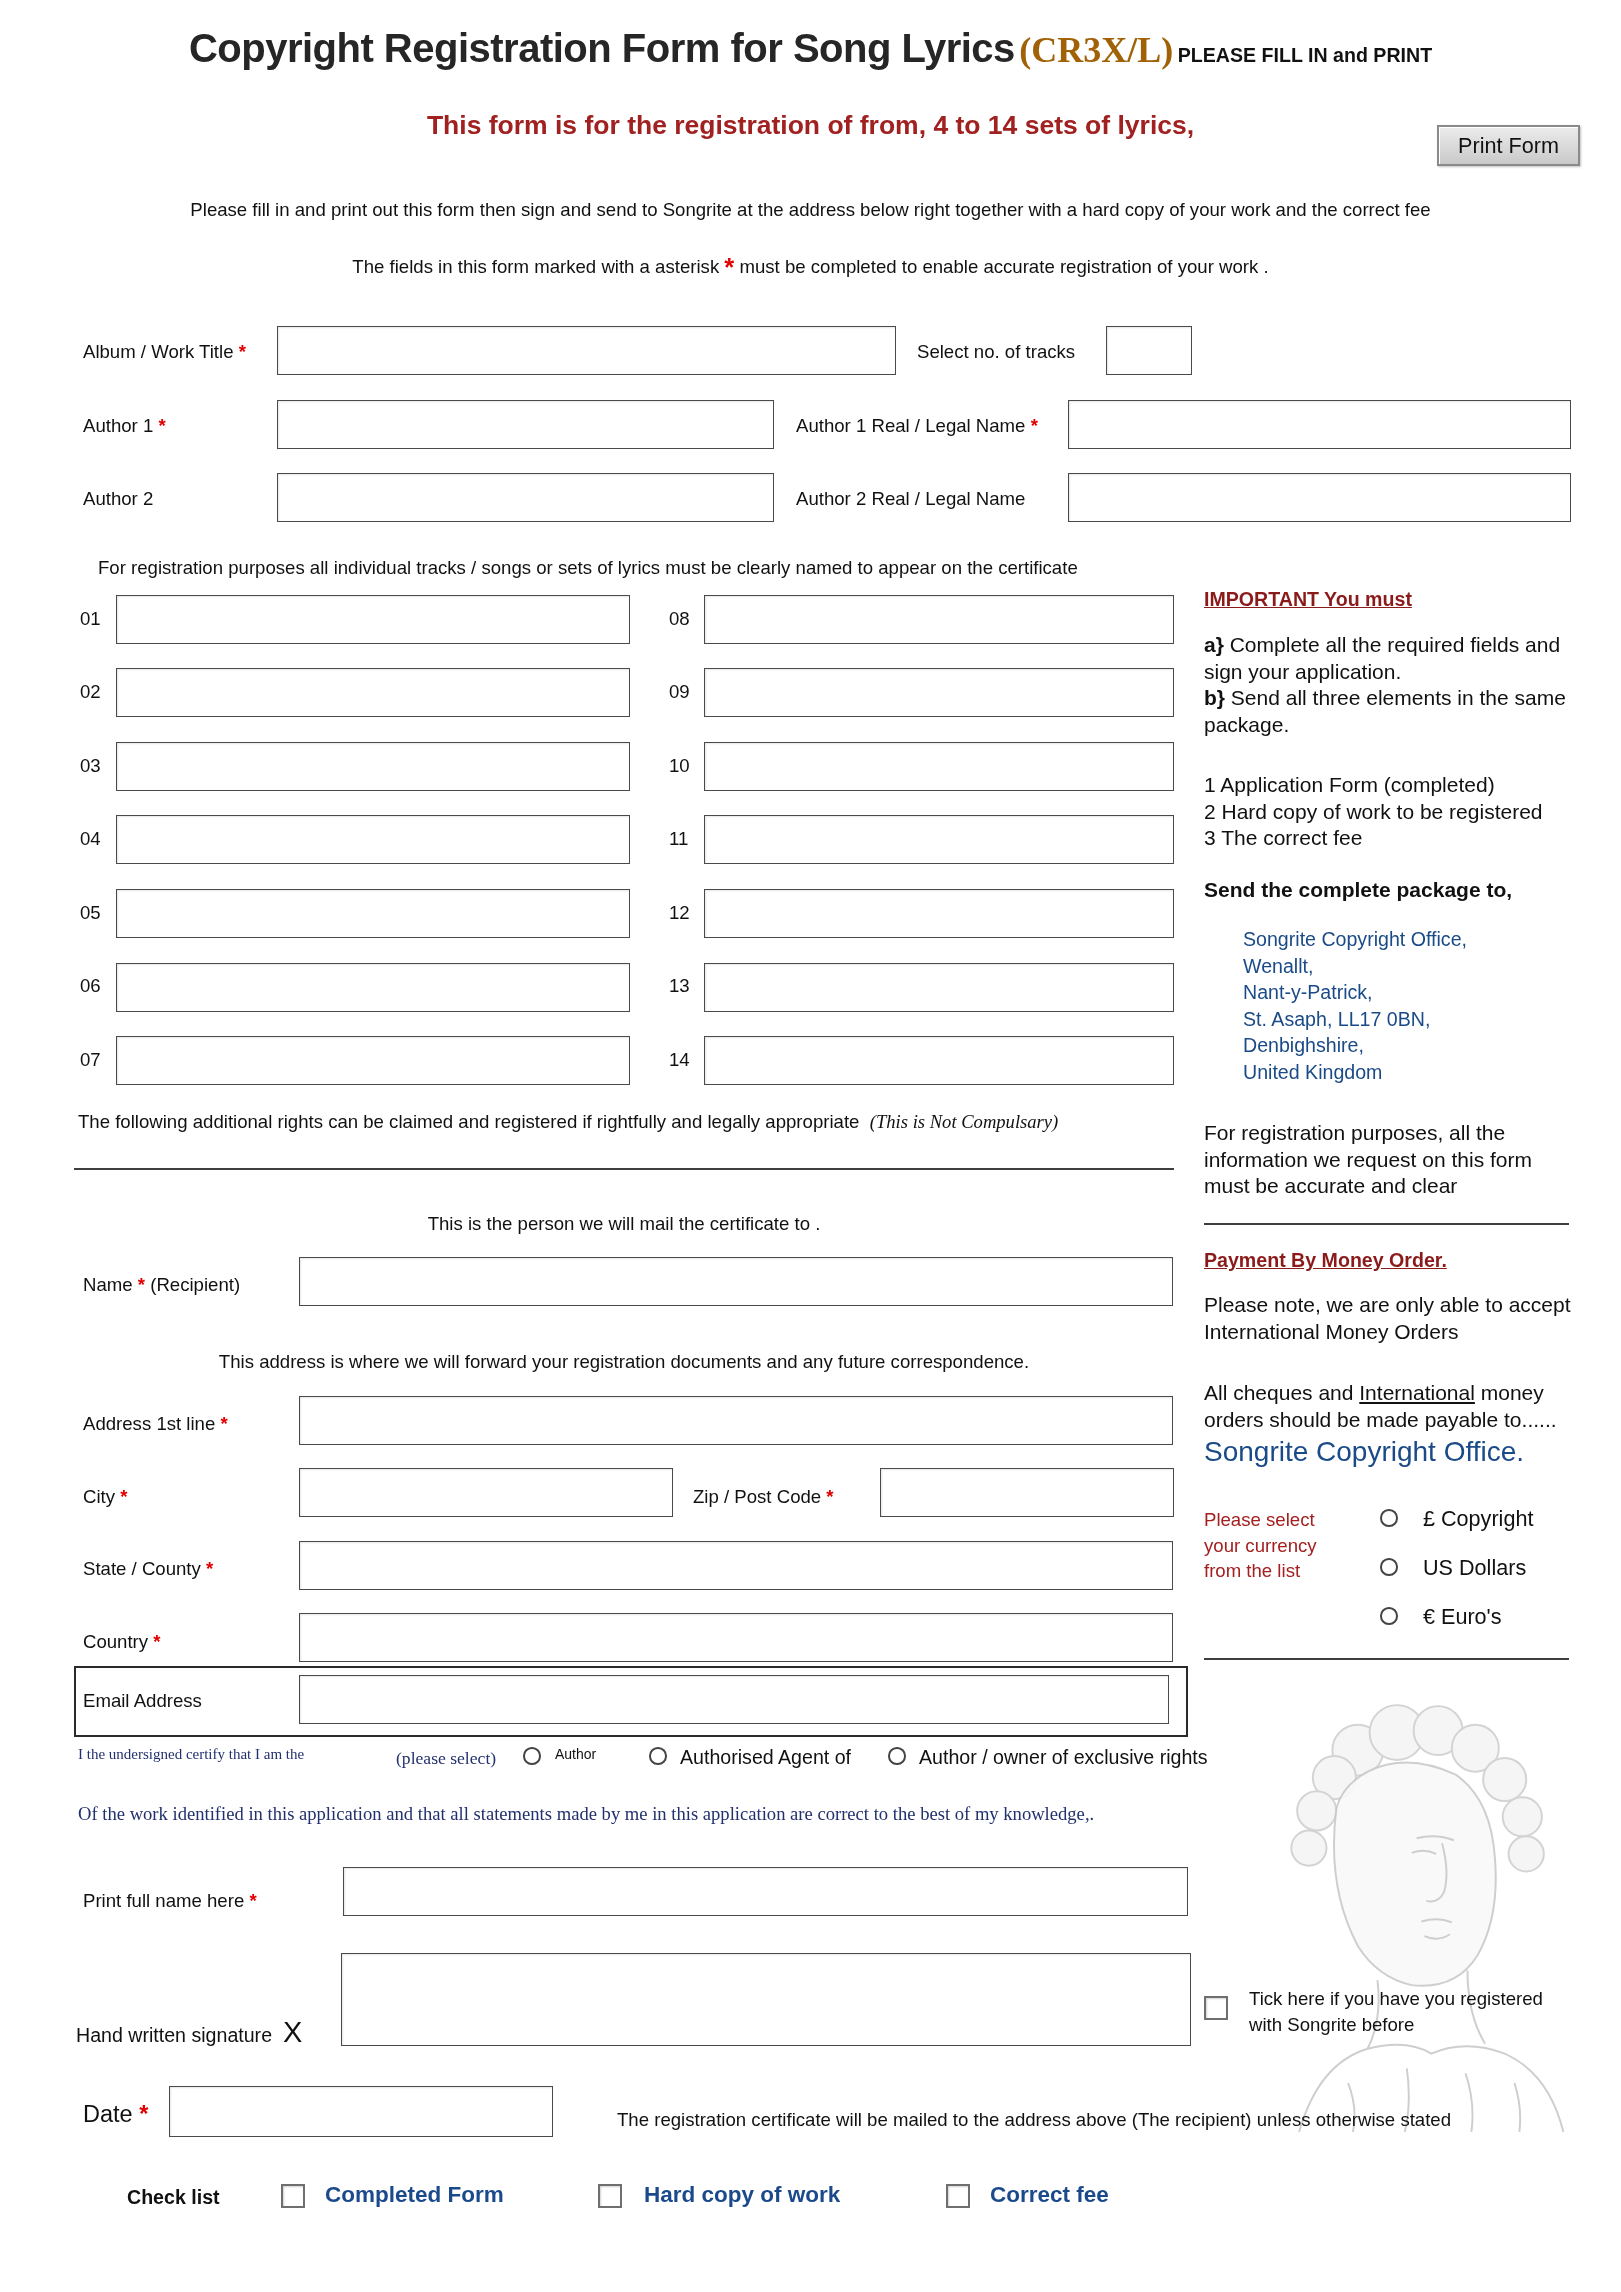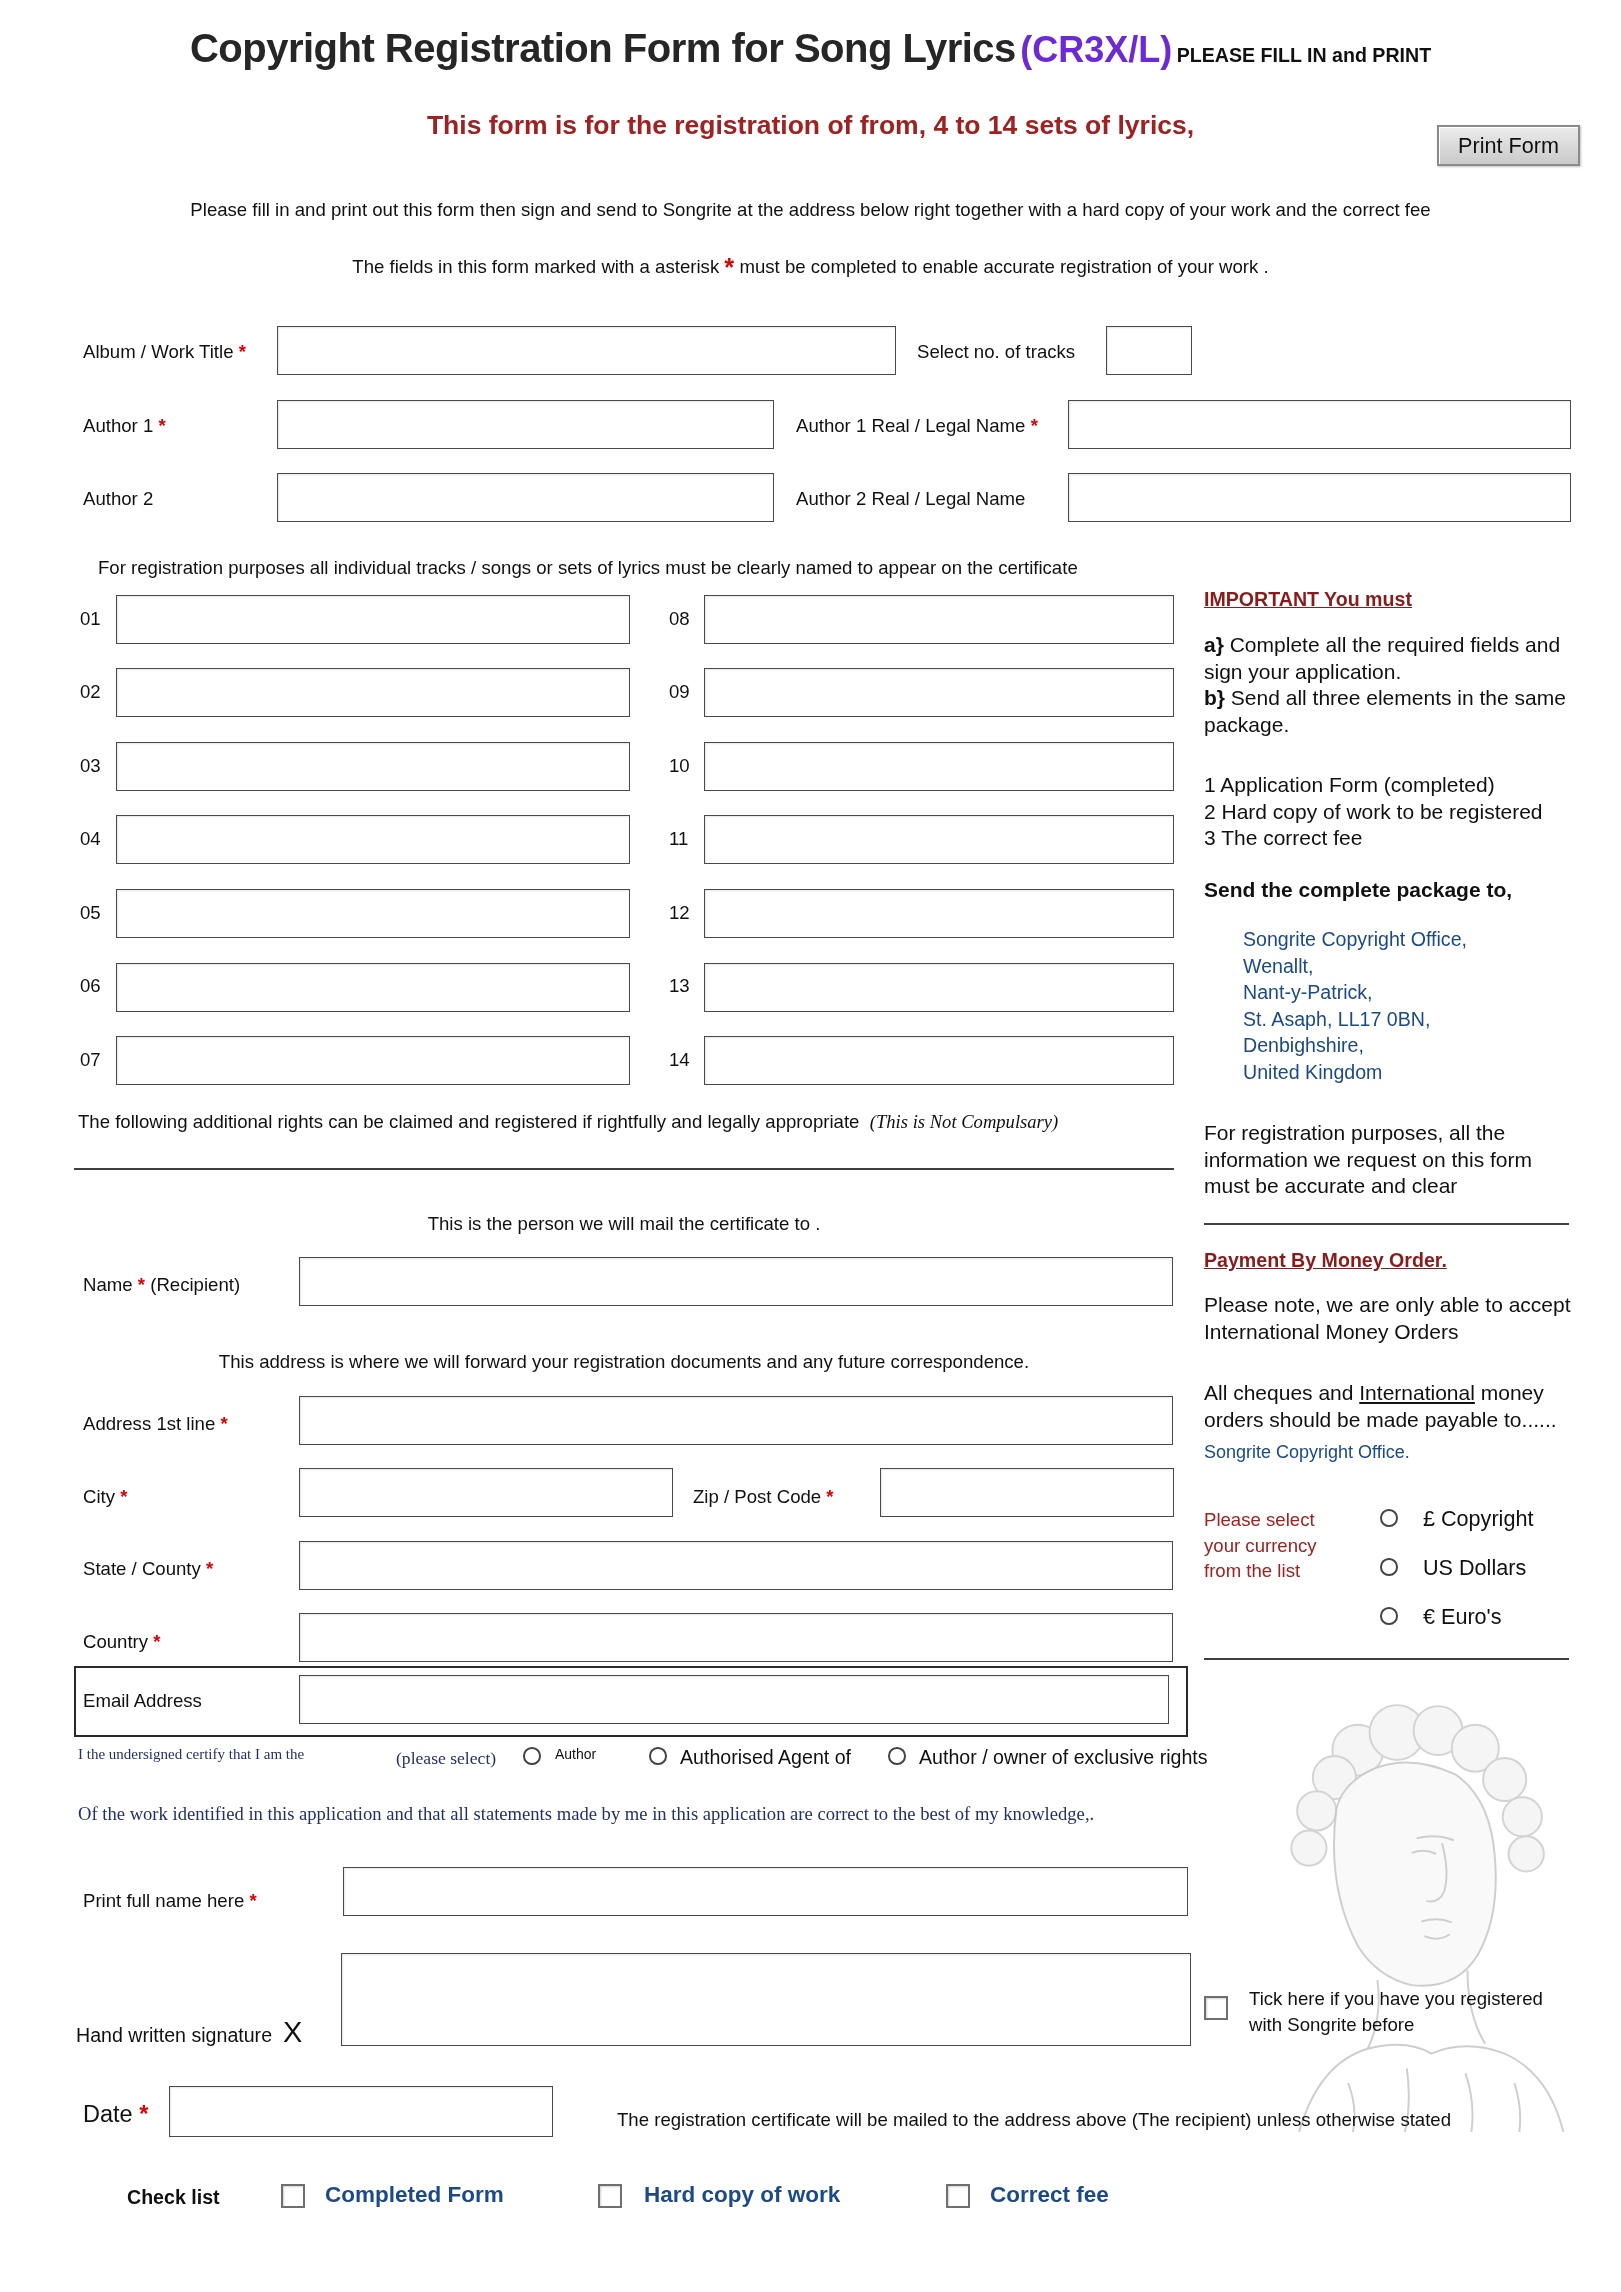--- a/index.html
+++ b/index.html
@@ -13,21 +13,21 @@
     position:absolute; box-sizing:border-box; height:49px;
     border:1px solid #4a4a4a; background:#fff; font-size:19.6px; padding:0 7.8px;
     box-shadow: inset 1px 1px 2px rgba(0,0,0,0.10);
     font-family:"Liberation Sans", sans-serif;
   }
   .ast { color:#e30000; font-weight:700; }
   .big-ast { color:#e30000; font-size:25.5px; font-weight:700; vertical-align:-2.9px; }
   .center-line { position:absolute; left:0; width:100%; text-align:center; }
   .title-row { position:absolute; left:0; width:100%; text-align:center; white-space:nowrap; }
   .main-title { font-size:40px; font-weight:600; color:#262626; letter-spacing:-0.5px; }
-  .form-code { font-size:36px; font-weight:600; color:#6d28d9; }
+  .form-code { font-size:36px; font-weight:600; color:#a16207;font-family:Liberation Serif, serif; }
   .fill-note { font-size:19.6px; font-weight:600; color:#111; }
   .subtitle { font-size:26.5px; font-weight:700; color:#a12020; }
   .print-btn {
     position:absolute; left:1429px; top:125px; width:143px; height:41px;
     background:linear-gradient(#ececec,#c9c9c9); border:2px solid #8a8a8a;
     box-shadow: inset 1px 1px 0 #fff, 1px 1px 2px rgba(0,0,0,0.25);
     font-size:21.6px; color:#111; font-family:"Liberation Sans", sans-serif; cursor:pointer;margin-left:8px;
   }
   .sb { position:absolute; left:1204px; width:370px; font-size:21px; color:#111; line-height:26.5px; }
   .red-head { color:#8b1a1a; font-weight:700; text-decoration:underline; font-size:19.6px; }
@@ -210,21 +210,21 @@
 
   <div class="email-box" style="left:74px; top:1666px; width:1110px; height:67px;"></div>
   <div class="lbl" style="left:83px; top:1690px;">Email Address</div>
   <input class="inp" style="left: 299px; top: 1675px; width: 870px;">
 
   <div class="sb red-head" style="top:1247px;">Payment By Money Order.</div>
   <div class="sb" style="top:1292px;">Please note, we are only able to accept International Money Orders</div>
   <div class="sb" style="top:1380px;">
     <span>All cheques and </span><span style="text-decoration:underline;">International</span><span> money orders should be made payable to......</span>
   </div>
-  <div class="sb blue-txt" style="top:1439px; font-size:18px;">Songrite Copyright Office.</div>
+  <div class="sb blue-txt" style="top:1439px; font-size:28px;">Songrite Copyright Office.</div>
 
   <div class="abs" style="left:1204px; top:1507px; width:147px; font-size:18.6px; line-height:25.5px; color:#a42020;">Please select your currency from the list</div>
   <span class="radio" style="left:1380px; top:1509px;"></span>
   <span class="currency-lbl" style="left:1423px; top:1506px;">£ Copyright</span>
   <span class="radio" style="left:1380px; top:1558px;"></span>
   <span class="currency-lbl" style="left:1423px; top:1555px;">US Dollars</span>
   <span class="radio" style="left:1380px; top:1607px;"></span>
   <span class="currency-lbl" style="left:1423px; top:1604px;">€ Euro's</span>
   <div class="hr" style="left:1204px; top:1658px; width:365px;"></div>
 

